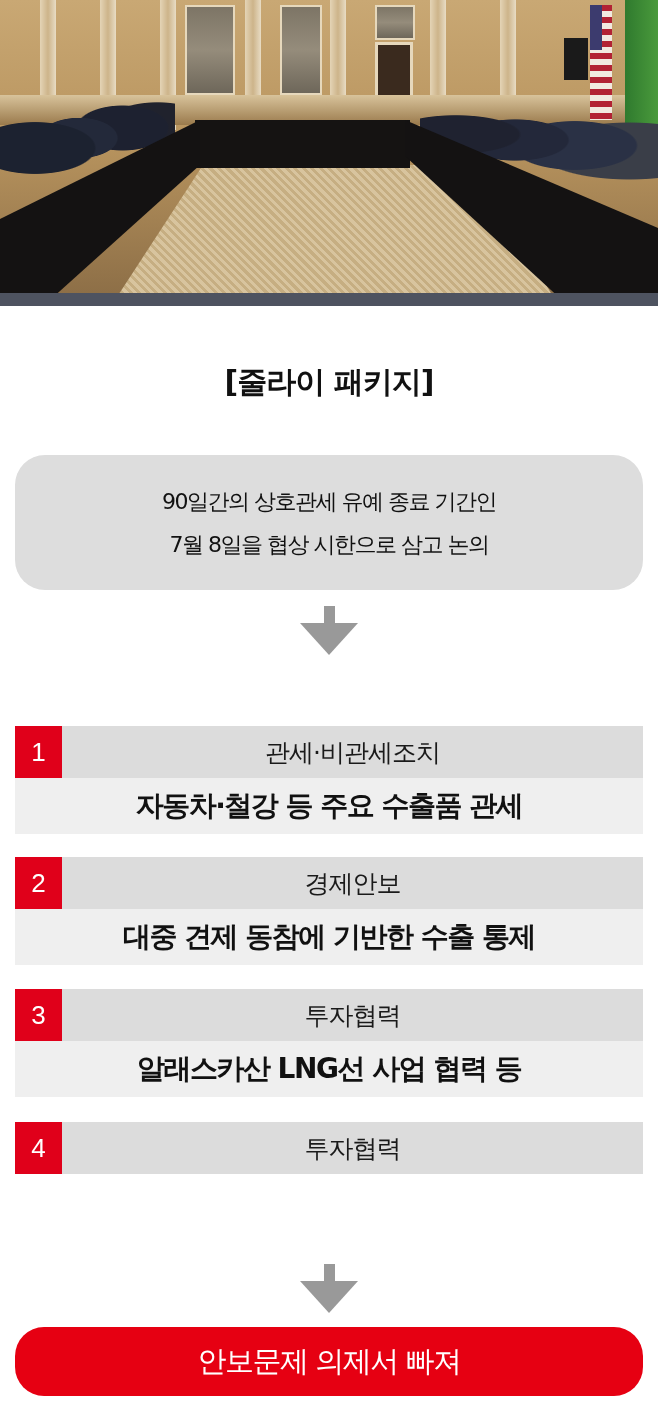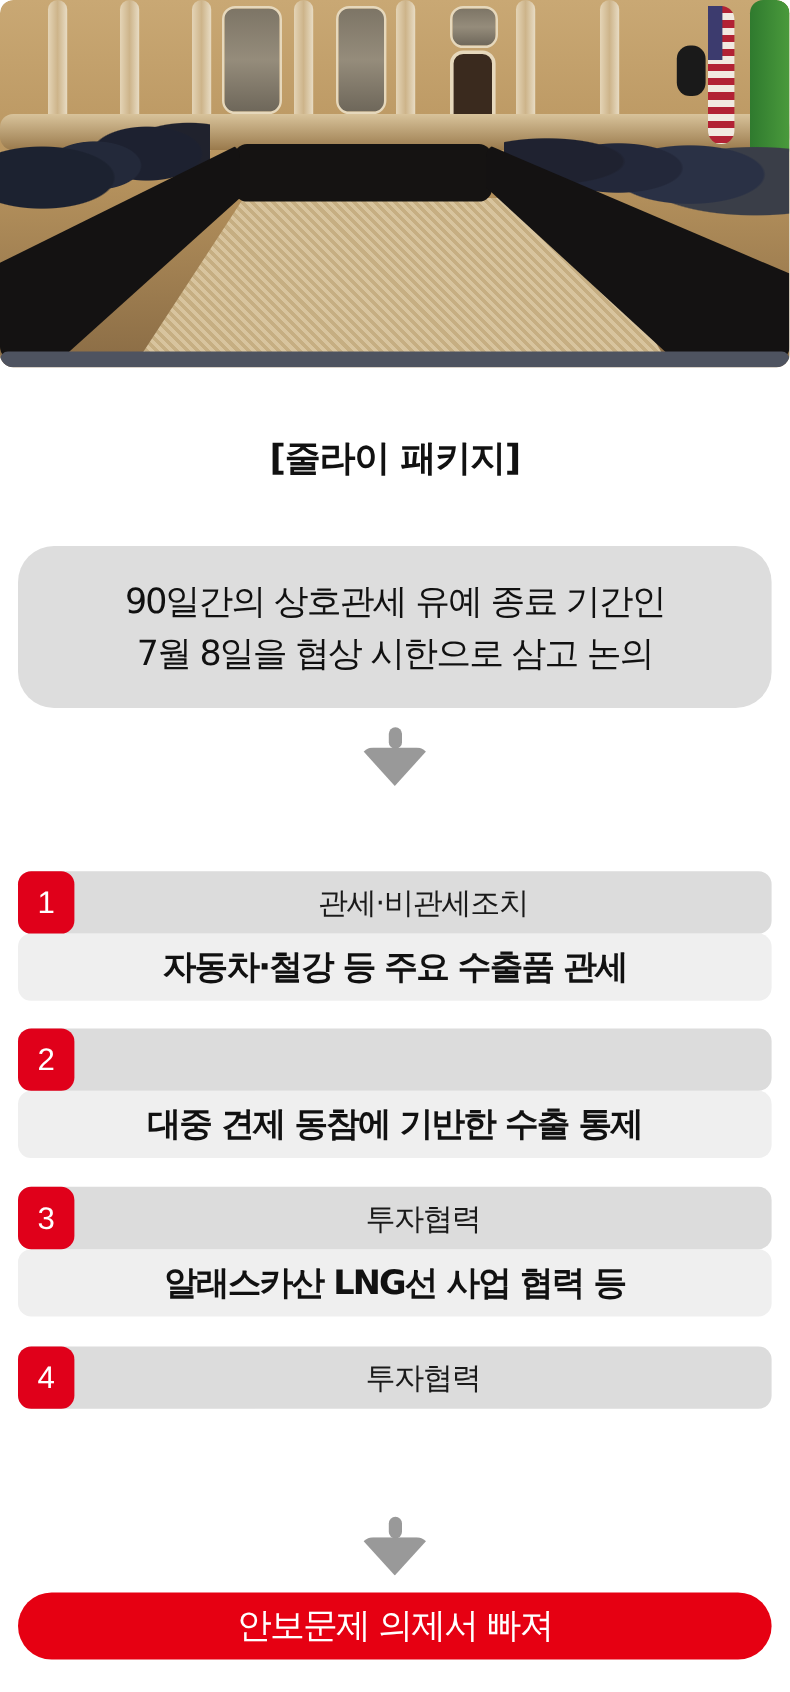--- a/index.html
+++ b/index.html
@@ -1,15 +1,15 @@
 <!DOCTYPE html>
 <html><head>
   <meta charset="utf-8">
   <style>
-    * { margin: 0; padding: 0; box-sizing: border-box; border-radius: 11px; }
+    * { margin: 0; padding: 0; box-sizing: border-box; }
     html, body {
       width: 658px;
       height: 1410px;
       background: #ffffff;
       font-family: "DejaVu Sans", "Liberation Sans", sans-serif;
       color: #111111;
       overflow: hidden;
     }
     .page { position: relative; width: 658px; height: 1410px; }
 
@@ -94,21 +94,21 @@
       font-weight: bold; letter-spacing: -1px; color: #111;
     }
     .title-main { top: 362px; font-size: 30px; }
     .title-sub  { top: 668px; font-size: 28px; }
 
     
     .summary {
       position: absolute; left: 15px; top: 455px; width: 628px; height: 135px;
       background: #dddddd; border-radius: 30px;
       display: flex; flex-direction: column; justify-content: center; align-items: center;
-      font-size: 29px; line-height: 43px; letter-spacing: -1.5px; color: #111;
+      font-size: 22px; line-height: 43px; letter-spacing: -1.5px; color: #111;
     }
 
     
     .arrow { position: absolute; left: 300px; width: 58px; height: 50px; }
     .arrow .stem {
       position: absolute; left: 24px; top: 0; width: 11px; height: 18px; background: #999999;
     }
     .arrow .head {
       position: absolute; left: 0; top: 17px; width: 0; height: 0;
       border-left: 29px solid transparent; border-right: 29px solid transparent;
@@ -138,21 +138,21 @@
       font-size: 28px; font-weight: bold; letter-spacing: -1.5px; color: #111;
     }
     .item-1 { top: 726px; }
     .item-2 { top: 857px; }
     .item-3 { top: 989px; }
     .item-4 { top: 1122px; }
     .item-4 .item-body { height: 73px; }
 
     
     .conclusion {
-      position: absolute; left: 15px; top: 1327px; width: 628px; height: 56px;
+      position: absolute; left: 15px; top: 1327px; width: 628px; height: 69px;
       background: #e60012; border-radius: 29px;
       display: flex; align-items: center; justify-content: center;
       color: #ffffff; font-size: 29px; letter-spacing: -1.5px;
     }
   </style>
 </head>
 <body>
 
 <div class="page">
 
@@ -198,20 +198,21 @@
     <div class="item-head">
       <div class="item-num">1</div>
       <div class="item-topic">관세·비관세조치</div>
     </div>
     <div class="item-body">자동차·철강 등 주요 수출품 관세</div>
   </div>
 
   <div class="item item-2">
     <div class="item-head">
       <div class="item-num">2</div>
+      <div class="item-topic">경제안보</div>
     </div>
     <div class="item-body">대중 견제 동참에 기반한 수출 통제</div>
   </div>
 
   <div class="item item-3">
     <div class="item-head">
       <div class="item-num">3</div>
       <div class="item-topic">투자협력</div>
     </div>
     <div class="item-body">알래스카산 LNG선 사업 협력 등</div>

